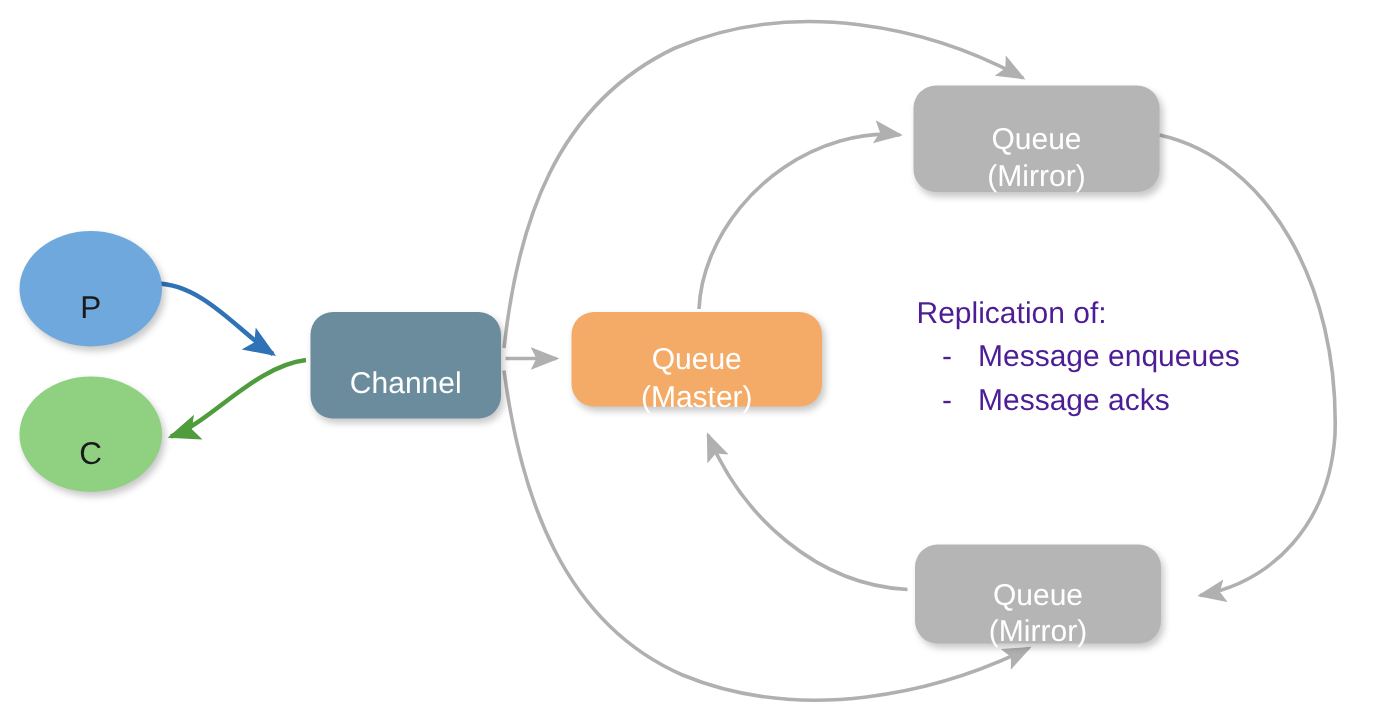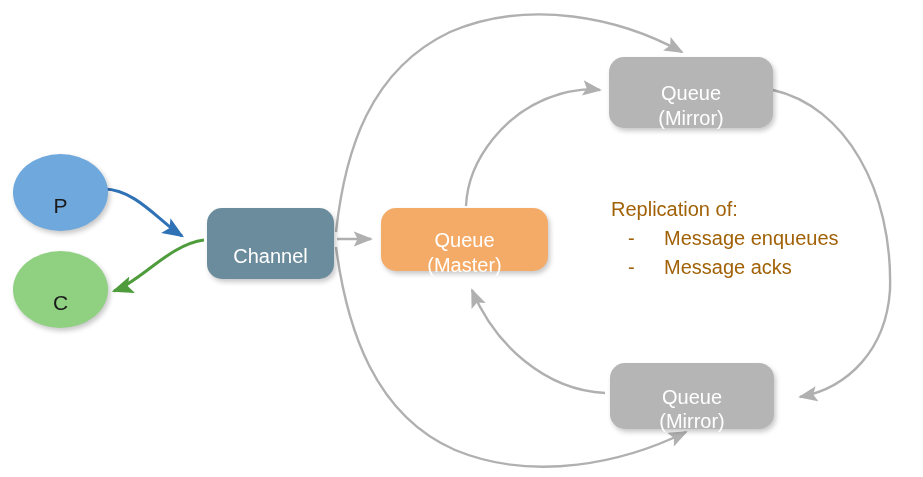--- a/index.html
+++ b/index.html
@@ -73,21 +73,21 @@
   .node-label {
     display: block;
     white-space: pre-line;
     margin-top: 26px;
   }
   #annotation {
     position: absolute;
     left: 611px;
     top: 195px;
     width: 290px;
-    color: #a16207;
+    color: #4c1d95;
     font-size: 20px;
     line-height: 1.45;
     z-index: 4;
   }
   #annotation .ann-title {
     display: block;
   }
   #annotation ul {
     list-style: none;
     margin: 0;
@@ -98,21 +98,21 @@
     gap: 0px;
     margin: 0;
   }
   #annotation li .dash {
     display: inline-block;
     width: 18px;
     margin-left: 17px;
   }
   #annotation li .txt {
     display: inline-block;
-    margin-left: 18px;
+    margin-left: 6px;
   }
 </style>
 </head>
 <body>
 
 <div id="canvas">
 
   <svg id="edges" viewBox="0 0 923 477" xmlns="http://www.w3.org/2000/svg">
     <defs>
       <marker id="ah-gray" markerWidth="9" markerHeight="9" refX="7.2" refY="3.2" orient="auto" markerUnits="strokeWidth">

